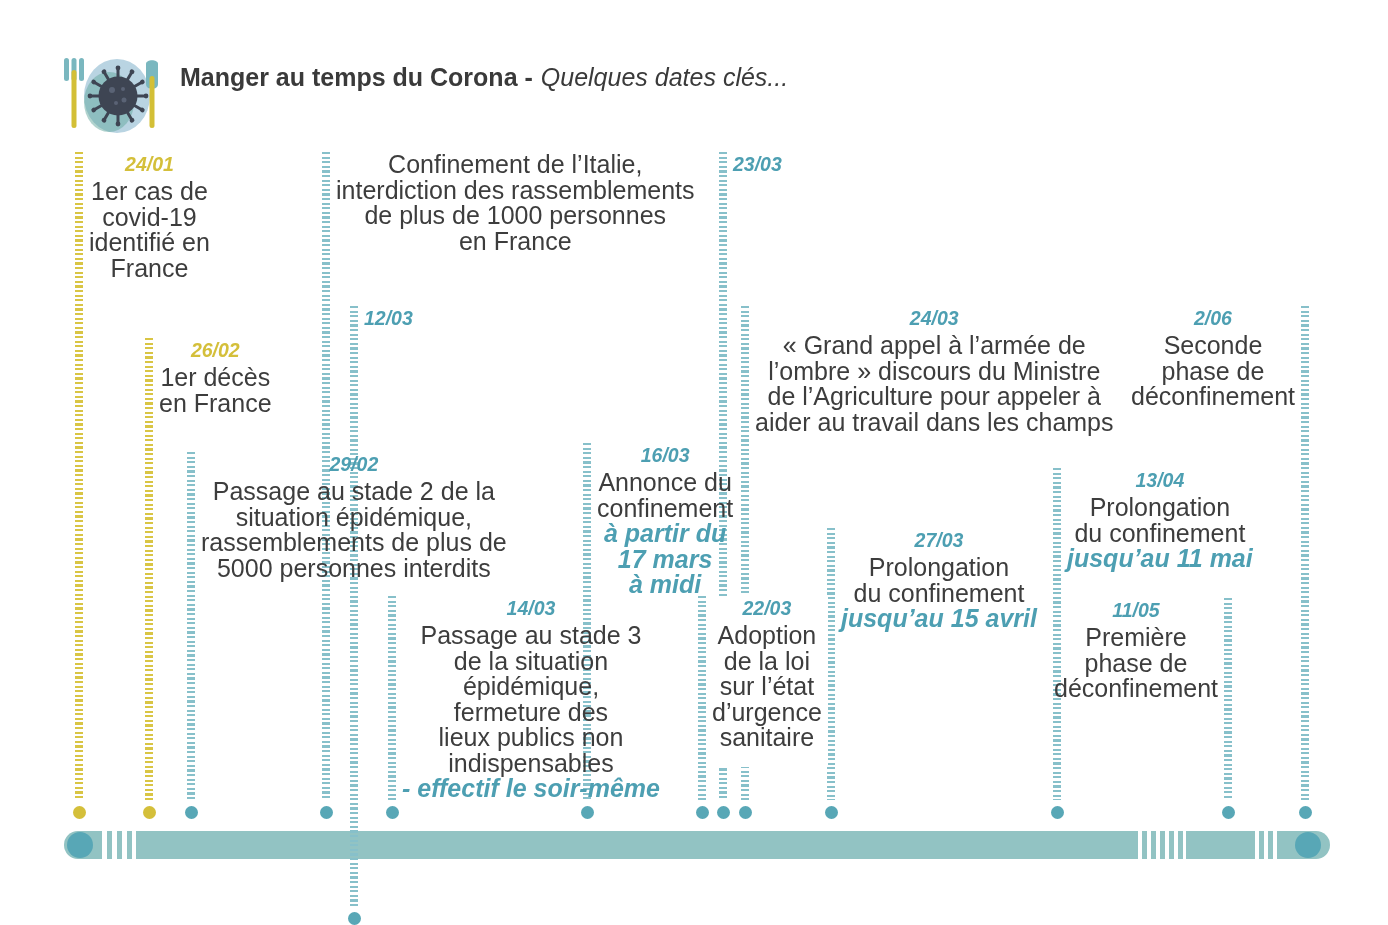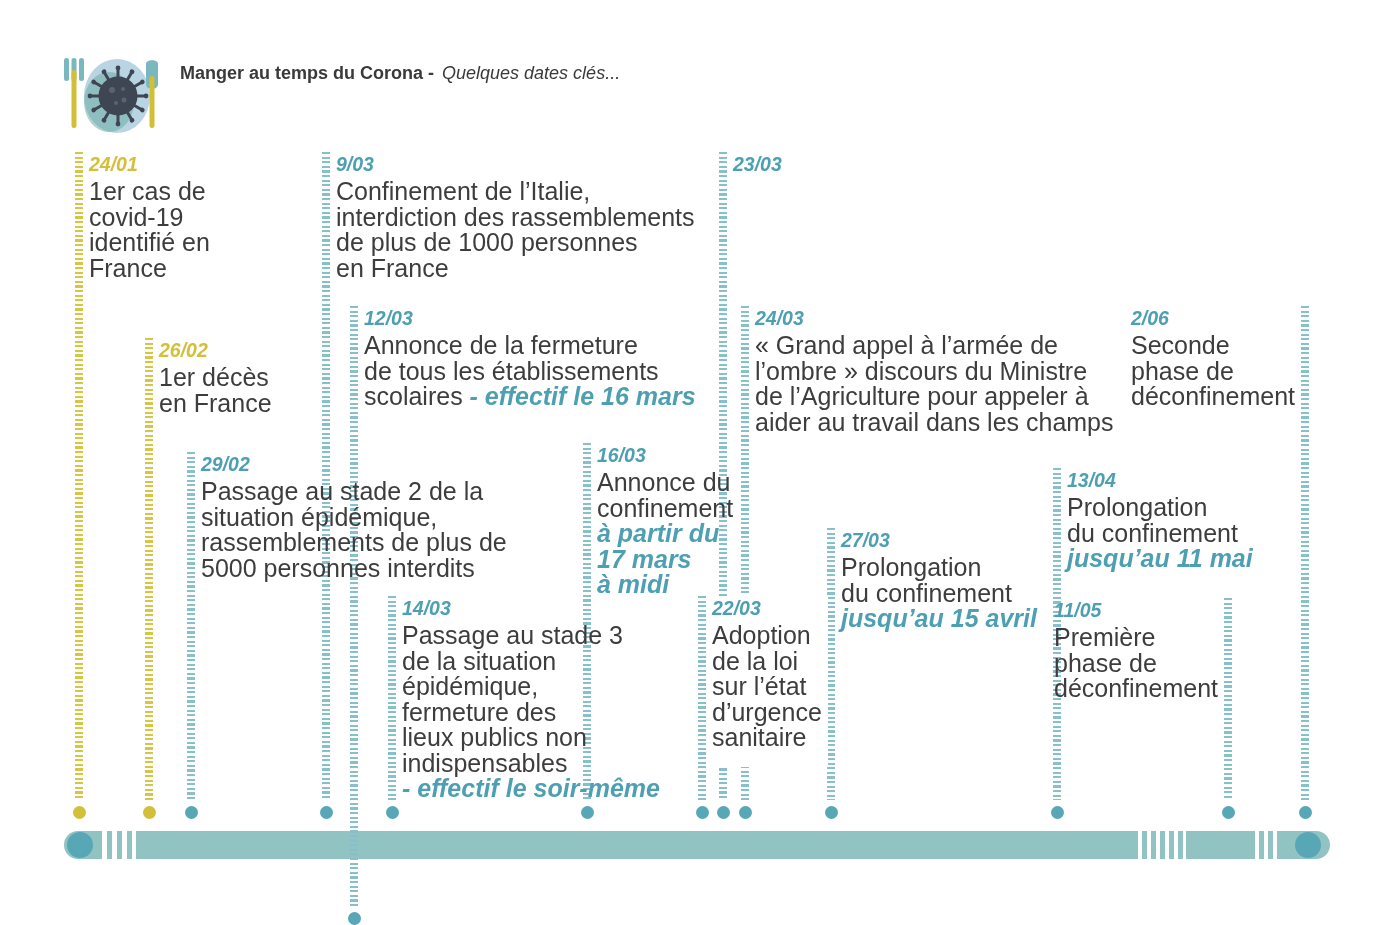--- a/index.html
+++ b/index.html
@@ -1,32 +1,32 @@
 <!DOCTYPE html>
 <html><head>
 <meta charset="utf-8">
 <style>
   html,body{margin:0;padding:0;background:#fff;}
   .canvas{position:relative;width:1388px;height:925px;background:#ffffff;overflow:hidden;
           font-family:"Liberation Sans",sans-serif;}
 
   
   .brand-icon{position:absolute;left:62px;top:55px;width:104px;height:78px;}
-  .title{position:absolute;left:180px;top:63px;font-size:18px;color:#3a3a3a;white-space:nowrap;}
+  .title{position:absolute;left:180px;top:63px;font-size:25px;color:#3a3a3a;white-space:nowrap;}
   .title .b{font-weight:700;}
   .title .i{font-style:italic;font-weight:400;margin-left:8px;}
 
   
   .event{position:absolute;width:8px;--lc:#87c0ca;--dc:#58a7b6;--datec:#4d9fb2;}
   .event.yellow{--lc:#d9c544;--dc:#d4bf3a;--datec:#d4bf3a;}
   .vline{position:absolute;left:0;top:0;bottom:0;width:8px;z-index:1;
          background-image:repeating-linear-gradient(to bottom,var(--lc) 0 2.2px,transparent 2.2px 4.6px);}
   .dot{position:absolute;top:100%;margin-top:6px;left:-2.5px;width:13px;height:13px;border-radius:50%;
        background:var(--dc);z-index:1;}
-  .content{position:absolute;left:14px;top:0;width:max-content;z-index:2;}
+  .content{position:absolute;left:14px;top:0;width:max-content;z-index:2;text-align:center;}
   .event.right .content{left:auto;right:14px;}
   .date{font-size:19.5px;line-height:24px;font-style:italic;font-weight:700;color:var(--datec);margin-bottom:3px;}
   .body{font-size:25px;line-height:25.5px;color:#3d3d3d;white-space:pre-line;}
   .note{font-style:italic;font-weight:700;color:#4d9fb2;}
 
   #e0{left:75px;top:152px;height:648px;}
   #e1{left:145px;top:338px;height:462px;}
   #e2{left:187px;top:452px;height:348px;}
   #e3{left:322px;top:152px;height:648px;}
   #e4{left:350px;top:306px;height:600px;}
@@ -141,36 +141,32 @@
 situation épidémique,
 rassemblements de plus de
 5000 personnes interdits</span><span class="note"></span></div>
       </div>
   </div>
 
   <div class="event" id="e3">
     <div class="vline"></div>
     <div class="dot"></div>
     <div class="content">
-        <div class="date">9/03</div>
       <div class="body"><span>Confinement de l’Italie,
 interdiction des rassemblements
 de plus de 1000 personnes
 en France</span><span class="note"></span></div>
       </div>
   </div>
 
   <div class="event" id="e4">
     <div class="vline"></div>
     <div class="dot"></div>
     <div class="content">
         <div class="date">12/03</div>
-      <div class="body"><span>Annonce de la fermeture
-de tous les établissements
-scolaires</span><span class="note"> - effectif le 16 mars</span></div>
       </div>
   </div>
 
   <div class="event" id="e5">
     <div class="vline"></div>
     <div class="dot"></div>
     <div class="content">
         <div class="date">14/03</div>
       <div class="body"><span>Passage au stade 3
 de la situation

